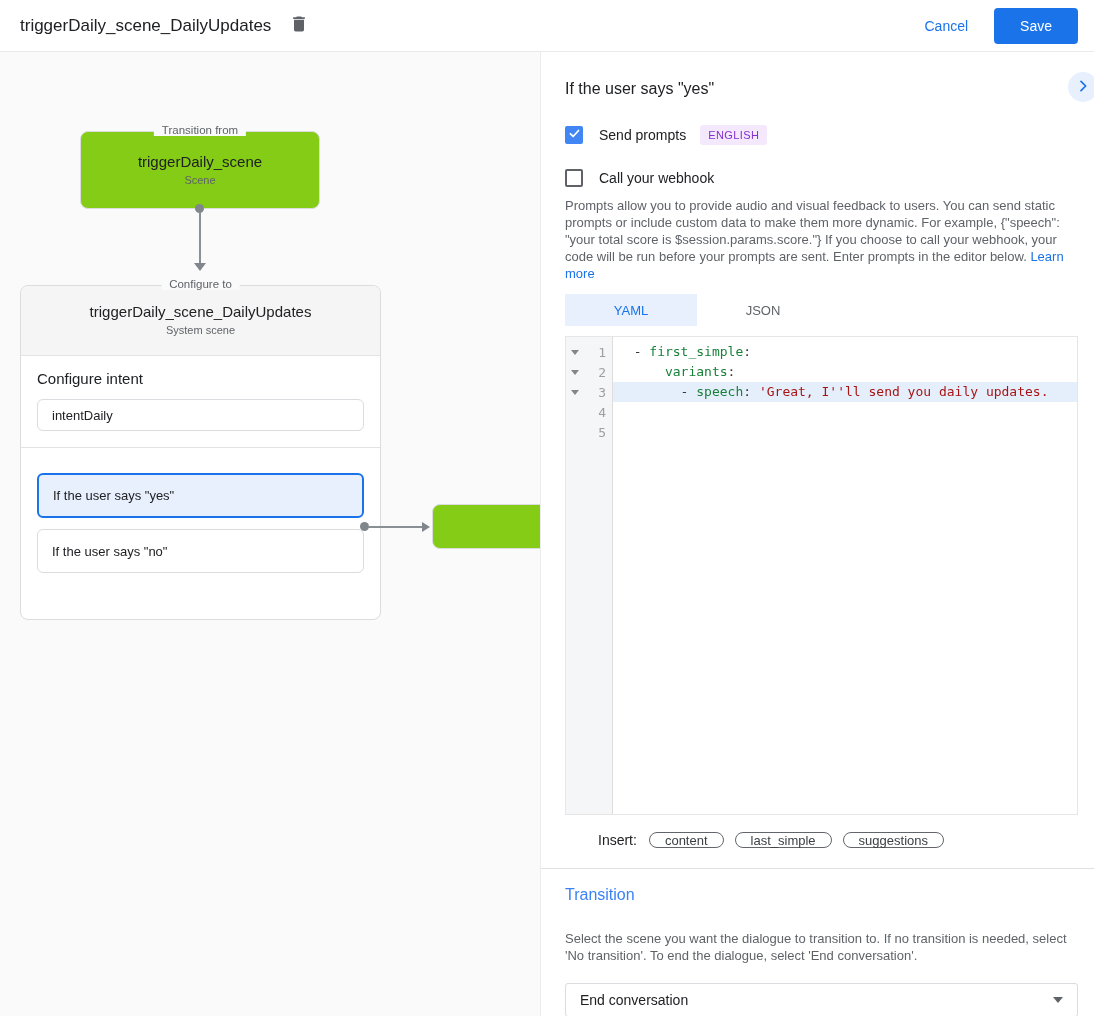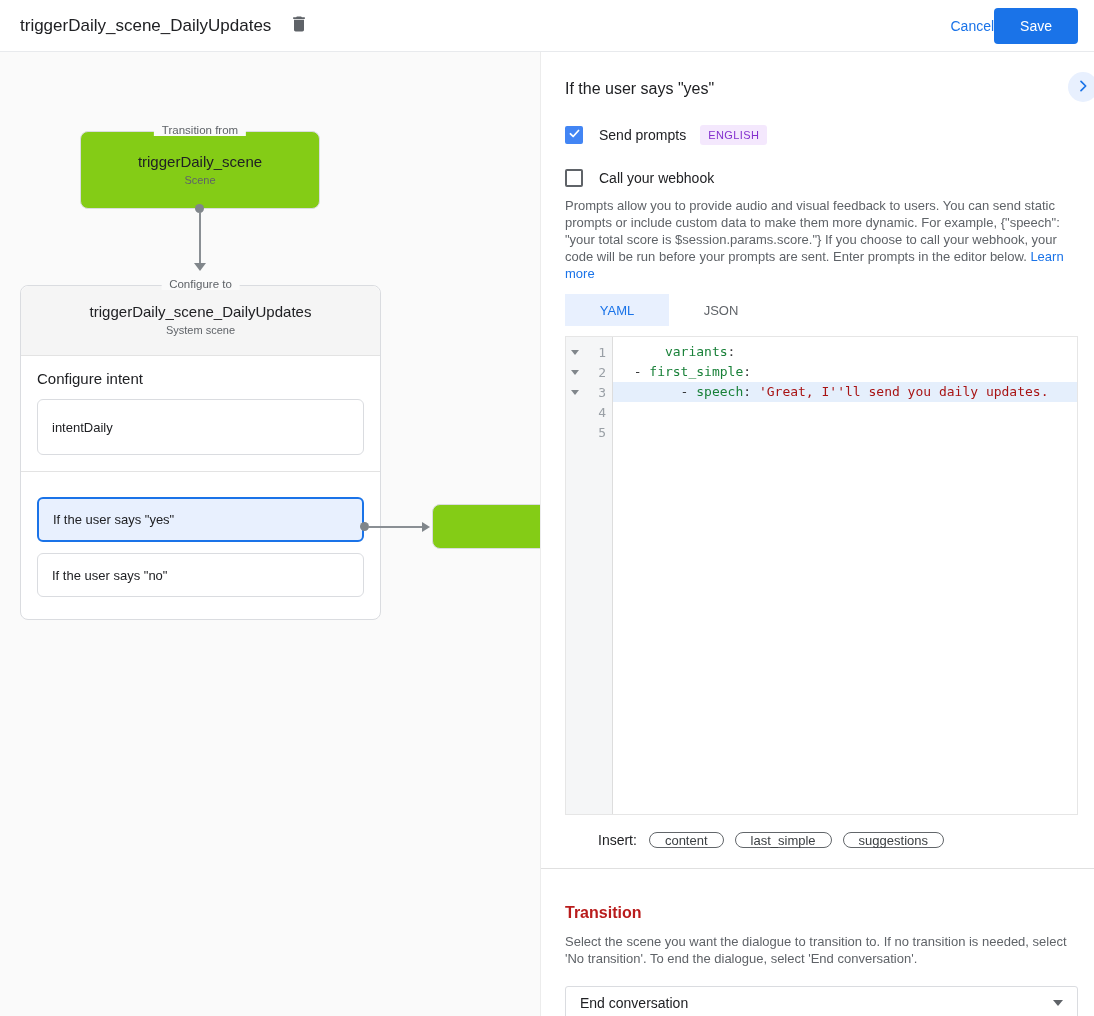--- a/index.html
+++ b/index.html
@@ -5,21 +5,21 @@
   * { margin:0; padding:0; box-sizing:border-box; }
   html,body { width:1094px; height:1016px; overflow:hidden; }
   body { font-family:"Liberation Sans", sans-serif; background:#fff; color:#202124; }
 
   
   .topbar { height:52px; background:#fff; border-bottom:1px solid #e8eaed;
             display:flex; align-items:center; justify-content:space-between; padding:0 16px 0 20px; }
   .topbar-left { display:flex; align-items:center; gap:18px; }
   .page-title { font-size:17px; font-weight:400; color:#202124; }
   .icon-btn { background:none; border:none; cursor:pointer; display:flex; align-items:center; }
-  .topbar-right { display:flex; align-items:center; }
+  .topbar-right { display:flex; align-items:center; gap:26px; }
   .text-btn { background:none; border:none; color:#1a73e8; font-family:inherit;
               font-size:14px; font-weight:500; cursor:pointer; }
   .primary-btn { background:#1a73e8; border:none; color:#fff; font-family:inherit;
                  font-size:14px; font-weight:500; border-radius:4px; height:36px;
                  padding:0 26px; cursor:pointer; }
 
   
   .main { display:flex; height:964px; }
   .canvas { width:541px; background:#fafafa; position:relative; overflow:hidden;
             border-right:1px solid #ececec; flex:none; }
@@ -42,21 +42,21 @@
                  border-top:5px solid transparent; border-bottom:5px solid transparent; border-left:8px solid #80868b; }
 
   .scene-card { position:absolute; left:20px; top:233px; width:361px; height:335px;
                 background:#fff; border:1px solid #dadce0; border-radius:8px; }
   .card-header { height:70px; background:#f5f5f5; border-bottom:1px solid #e3e3e3;
                  border-radius:8px 8px 0 0; text-align:center; }
   .card-header .node-title { padding-top:17px; font-size:15px; color:#202124; }
   .card-section { padding:14px 16px 16px; }
   .card-section + .card-section { border-top:1px solid #e3e3e3; }
   .section-heading { font-size:15px; color:#202124; }
-  .intent-box { margin-top:12px; height:56px; border:1px solid #dadce0; border-radius:6px;
+  .intent-box { margin-top:12px; height:32px; border:1px solid #dadce0; border-radius:6px;
                 display:flex; align-items:center; padding:0 14px; font-size:13px; color:#202124;
                 background:#fff; cursor:pointer; }
   .condition { margin-top:11px; height:44px; border:1px solid #dadce0; border-radius:6px;
                display:flex; align-items:center; padding:0 14px; font-size:13px; color:#202124;
                background:#fff; cursor:pointer; }
   .condition.selected { border:2px solid #1a73e8; background:#e8f0fe; height:45px; }
   .node-next { left:432px; top:452px; width:130px; height:45px; }
 
   
   .detail-title { margin-top:28px; font-size:16px; font-weight:400; color:#202124; }
@@ -69,21 +69,21 @@
   .cb { width:18px; height:18px; border:2px solid #5f6368; border-radius:2px; background:#fff;
         display:flex; align-items:center; justify-content:center; cursor:pointer; flex:none; }
   .cb.checked { background:#4285f4; border-color:#4285f4; }
   .check-label { font-size:14px; font-weight:500; color:#202124; }
   .lang-badge { background:#f4e8fd; color:#8430ce; font-size:11px; font-weight:500;
                 letter-spacing:.4px; padding:4px 8px; border-radius:3px; margin-left:-2px; }
   .desc { margin-top:10px; font-size:13px; line-height:17px; color:#5f6368; max-width:515px; }
   .link { color:#1a73e8; text-decoration:none; cursor:pointer; }
 
   .tabs { margin-top:12px; display:flex; }
-  .tab { width:104px; height:32px; border:none; background:none; font-family:inherit;
+  .tab { width:132px; height:32px; border:none; background:none; font-family:inherit;
          font-size:13px; font-weight:500; color:#5f6368; cursor:pointer; }
   .tab.active { background:#e8f0fe; color:#1a73e8; }
 
   .editor { margin-top:10px; height:479px; border:1px solid #e6e6e6; background:#fff;
             display:flex; font-family:"DejaVu Sans Mono", monospace; font-size:13px; }
   .gutter-col { width:47px; background:#f5f6f7; border-right:1px solid #dddddd; padding-top:5px; flex:none; }
   .gutter-cell { height:20px; display:flex; align-items:center; justify-content:space-between; padding:0 6px 0 5px; }
   .fold { width:0; height:0; border-left:4px solid transparent; border-right:4px solid transparent;
           border-top:5px solid #80868b; cursor:pointer; }
   .fold.none { border:none; width:8px; }
@@ -95,22 +95,22 @@
   .tok-str { color:#a81414; }
   .tok-plain { color:#37383a; }
 
   .insert-row { margin-top:17px; display:flex; align-items:center; gap:11px; }
   .insert-label { font-size:14px; color:#202124; margin-right:1px;margin-left:33px; }
   .chip { height:16px; border:1px solid #62666a; border-radius:13px; background:#fff;
           padding:0 15px; font-family:inherit; font-size:13px; color:#3c4043; cursor:pointer; }
 
   .panel-divider { margin:20px -16px 0 -24px; height:1px; background:#e0e0e0; }
 
-  .transition-heading { margin-top:35px; font-size:16px; font-weight:700; color:#b91c1c; }
-  .trans-desc { margin-top:11px; font-size:13px; line-height:17px; color:#5f6368; max-width:505px; }
+  .transition-heading { margin-top:17px; font-size:16px; font-weight:400; color:#3b82f6; }
+  .trans-desc { margin-top:26px; font-size:13px; line-height:17px; color:#5f6368; max-width:505px; }
   .dropdown { margin-top:19px; height:34px; border:1px solid #dadce0; border-radius:3px;
               display:flex; align-items:center; justify-content:space-between; padding:0 14px;
               cursor:pointer; background:#fff; }
   .dropdown-value { font-size:14px; color:#202124; }
   .caret { width:0; height:0; border-left:5px solid transparent; border-right:5px solid transparent;
            border-top:6px solid #5f6368; }
 </style>
 </head>
 <body>
 
@@ -221,22 +221,22 @@
         <div class="gutter-cell">
             <span class="fold none"></span>
             <span class="lnum">4</span>
           </div>
         <div class="gutter-cell">
             <span class="fold none"></span>
             <span class="lnum">5</span>
           </div>
       </div>
       <div class="code-col">
+        <div class="code-line"><span class="tok-plain">  - </span><span class="tok-key">first_simple</span><span class="tok-plain">:</span></div>
         <div class="code-line"><span class="tok-plain">      </span><span class="tok-key">variants</span><span class="tok-plain">:</span></div>
-        <div class="code-line"><span class="tok-plain">  - </span><span class="tok-key">first_simple</span><span class="tok-plain">:</span></div>
         <div class="code-line active"><span class="tok-plain">        - </span><span class="tok-key">speech</span><span class="tok-plain">: </span><span class="tok-str">'Great, I''ll send you daily updates.</span></div>
         <div class="code-line"></div>
       </div>
     </div>
 
     <div class="insert-row">
       <span class="insert-label">Insert:</span>
       <button class="chip">content</button>
       <button class="chip">last_simple</button>
       <button class="chip">suggestions</button>

